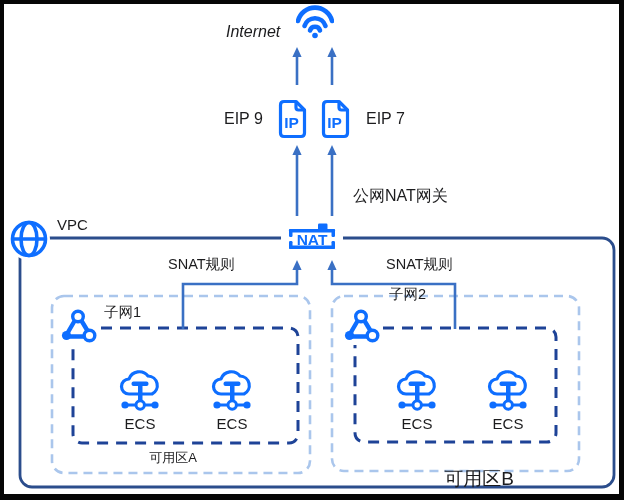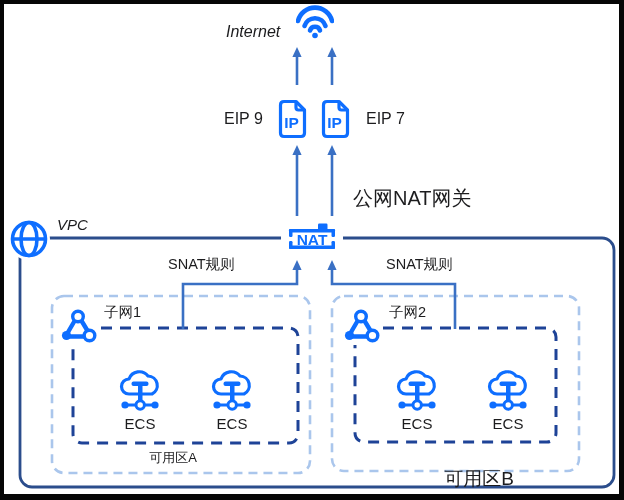--- a/index.html
+++ b/index.html
@@ -159,29 +159,29 @@
     <circle cx="7" cy="40" r="3.6" fill="#0e6eff"></circle>
     <circle cx="37" cy="40" r="3.6" fill="#0e6eff"></circle>
     <circle cx="22.2" cy="40" r="4.2" fill="#ffffff" stroke="#0e6eff" stroke-width="3"></circle>
   </svg>
 
   <div class="lbl" style="left:226px;top:23px;font-size:16px;font-style:italic;">Internet</div>
 
   <div class="lbl" style="left:224px;top:110px;font-size:16px;">EIP 9</div>
   <div class="lbl" style="left:366px;top:110px;font-size:16px;">EIP 7</div>
 
-  <div class="lbl" style="left:353px;top:187px;font-size:20px;">公网NAT网关</div>
+  <div class="lbl" style="left:353px;top:187px;font-size:16px;">公网NAT网关</div>
 
   <div class="lbl" style="left:168px;top:257px;font-size:14.5px;">SNAT规则</div>
   <div class="lbl" style="left:386px;top:257px;font-size:14.5px;">SNAT规则</div>
 
-  <div class="lbl" style="left:57px;top:217px;font-size:15px;font-style:italic;">VPC</div>
+  <div class="lbl" style="left:57px;top:217px;font-size:15px;">VPC</div>
 
   <div class="lbl" style="left:104px;top:305px;font-size:14.5px;">子网1</div>
-  <div class="lbl" style="left:389px;top:305px;font-size:14.5px;">子网2</div>
+  <div class="lbl" style="left:389px;top:287px;font-size:14.5px;">子网2</div>
 
   <div class="lbl center" style="left:140px;top:416px;font-size:15px;">ECS</div>
   <div class="lbl center" style="left:232px;top:416px;font-size:15px;">ECS</div>
   <div class="lbl center" style="left:417px;top:416px;font-size:15px;">ECS</div>
   <div class="lbl center" style="left:508px;top:416px;font-size:15px;">ECS</div>
 
   <div class="lbl center" style="left:173px;top:451px;font-size:13px;">可用区A</div>
   <div class="lbl center" style="left:479px;top:469px;font-size:19px;">可用区B</div>
 
   <div id="frame"></div>

